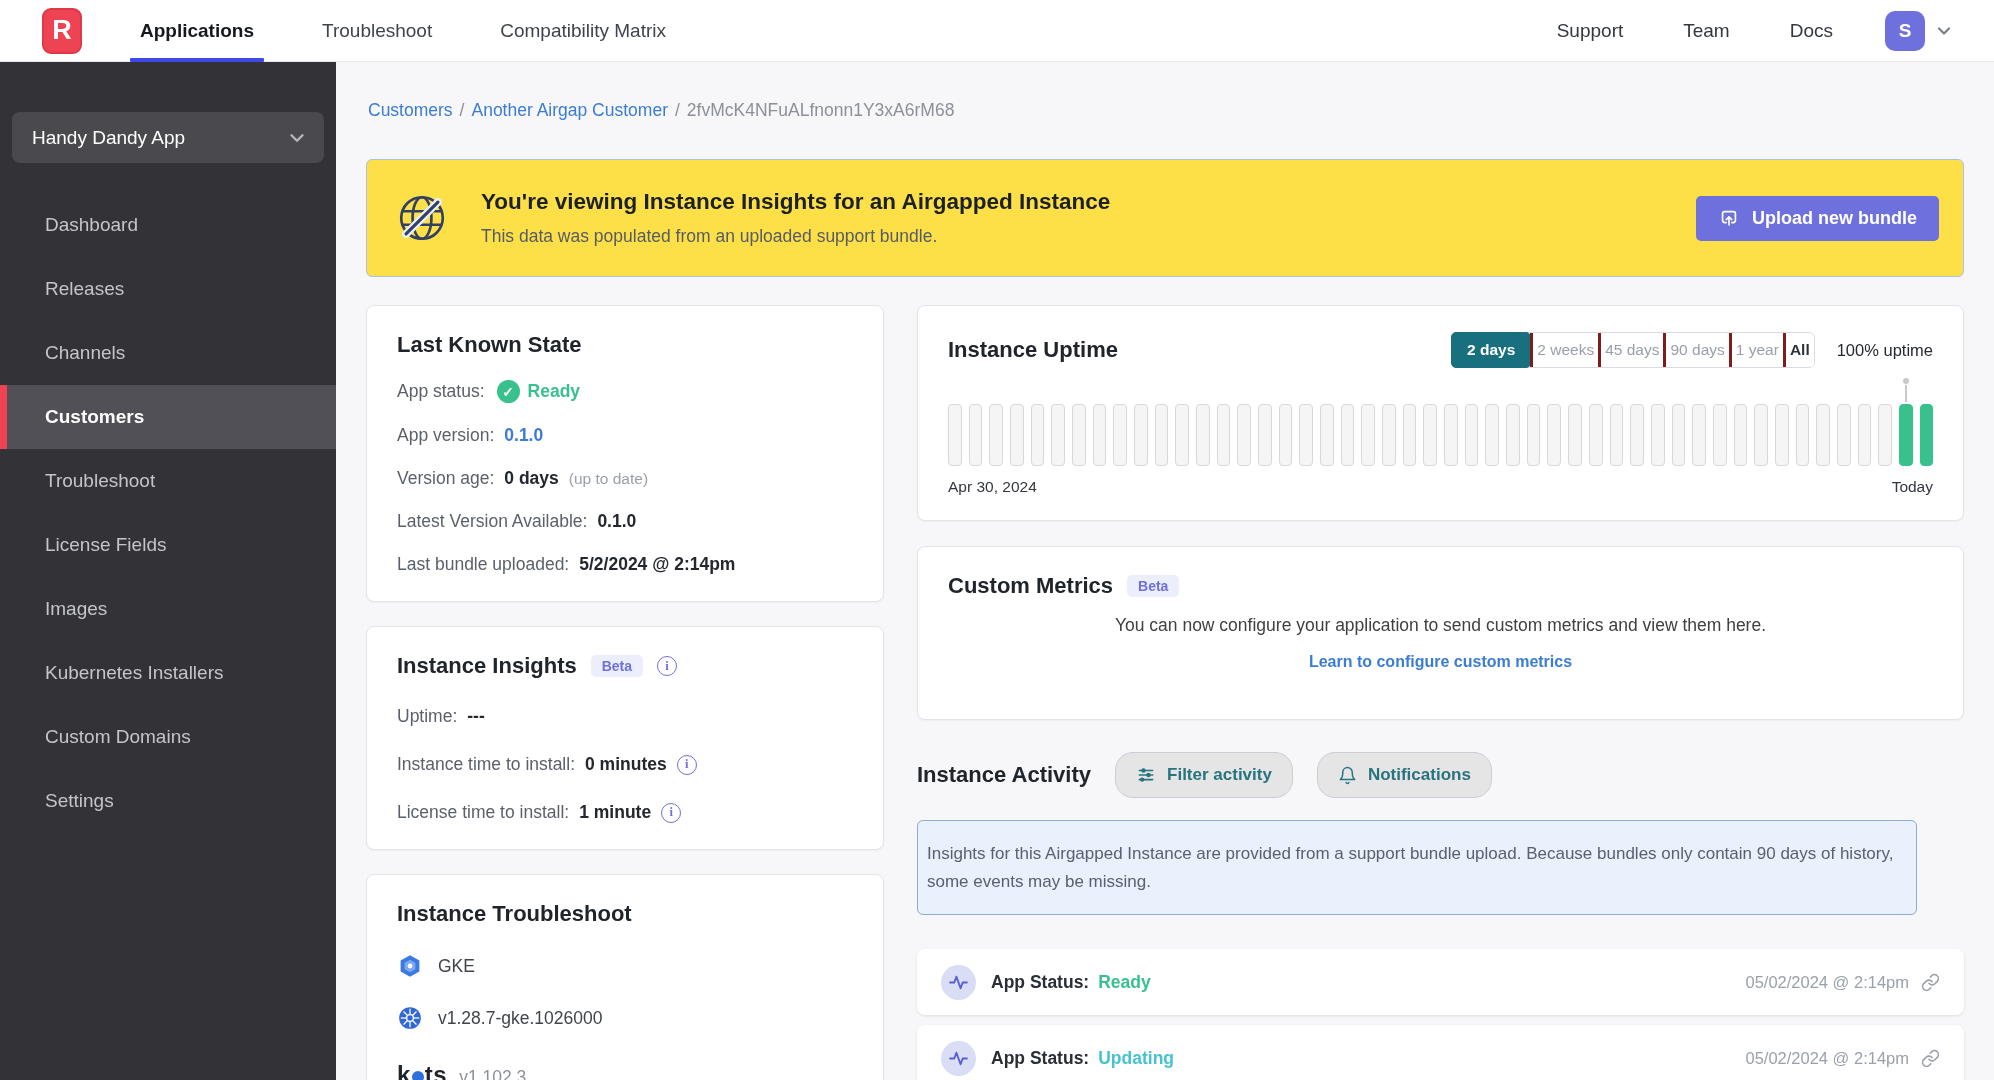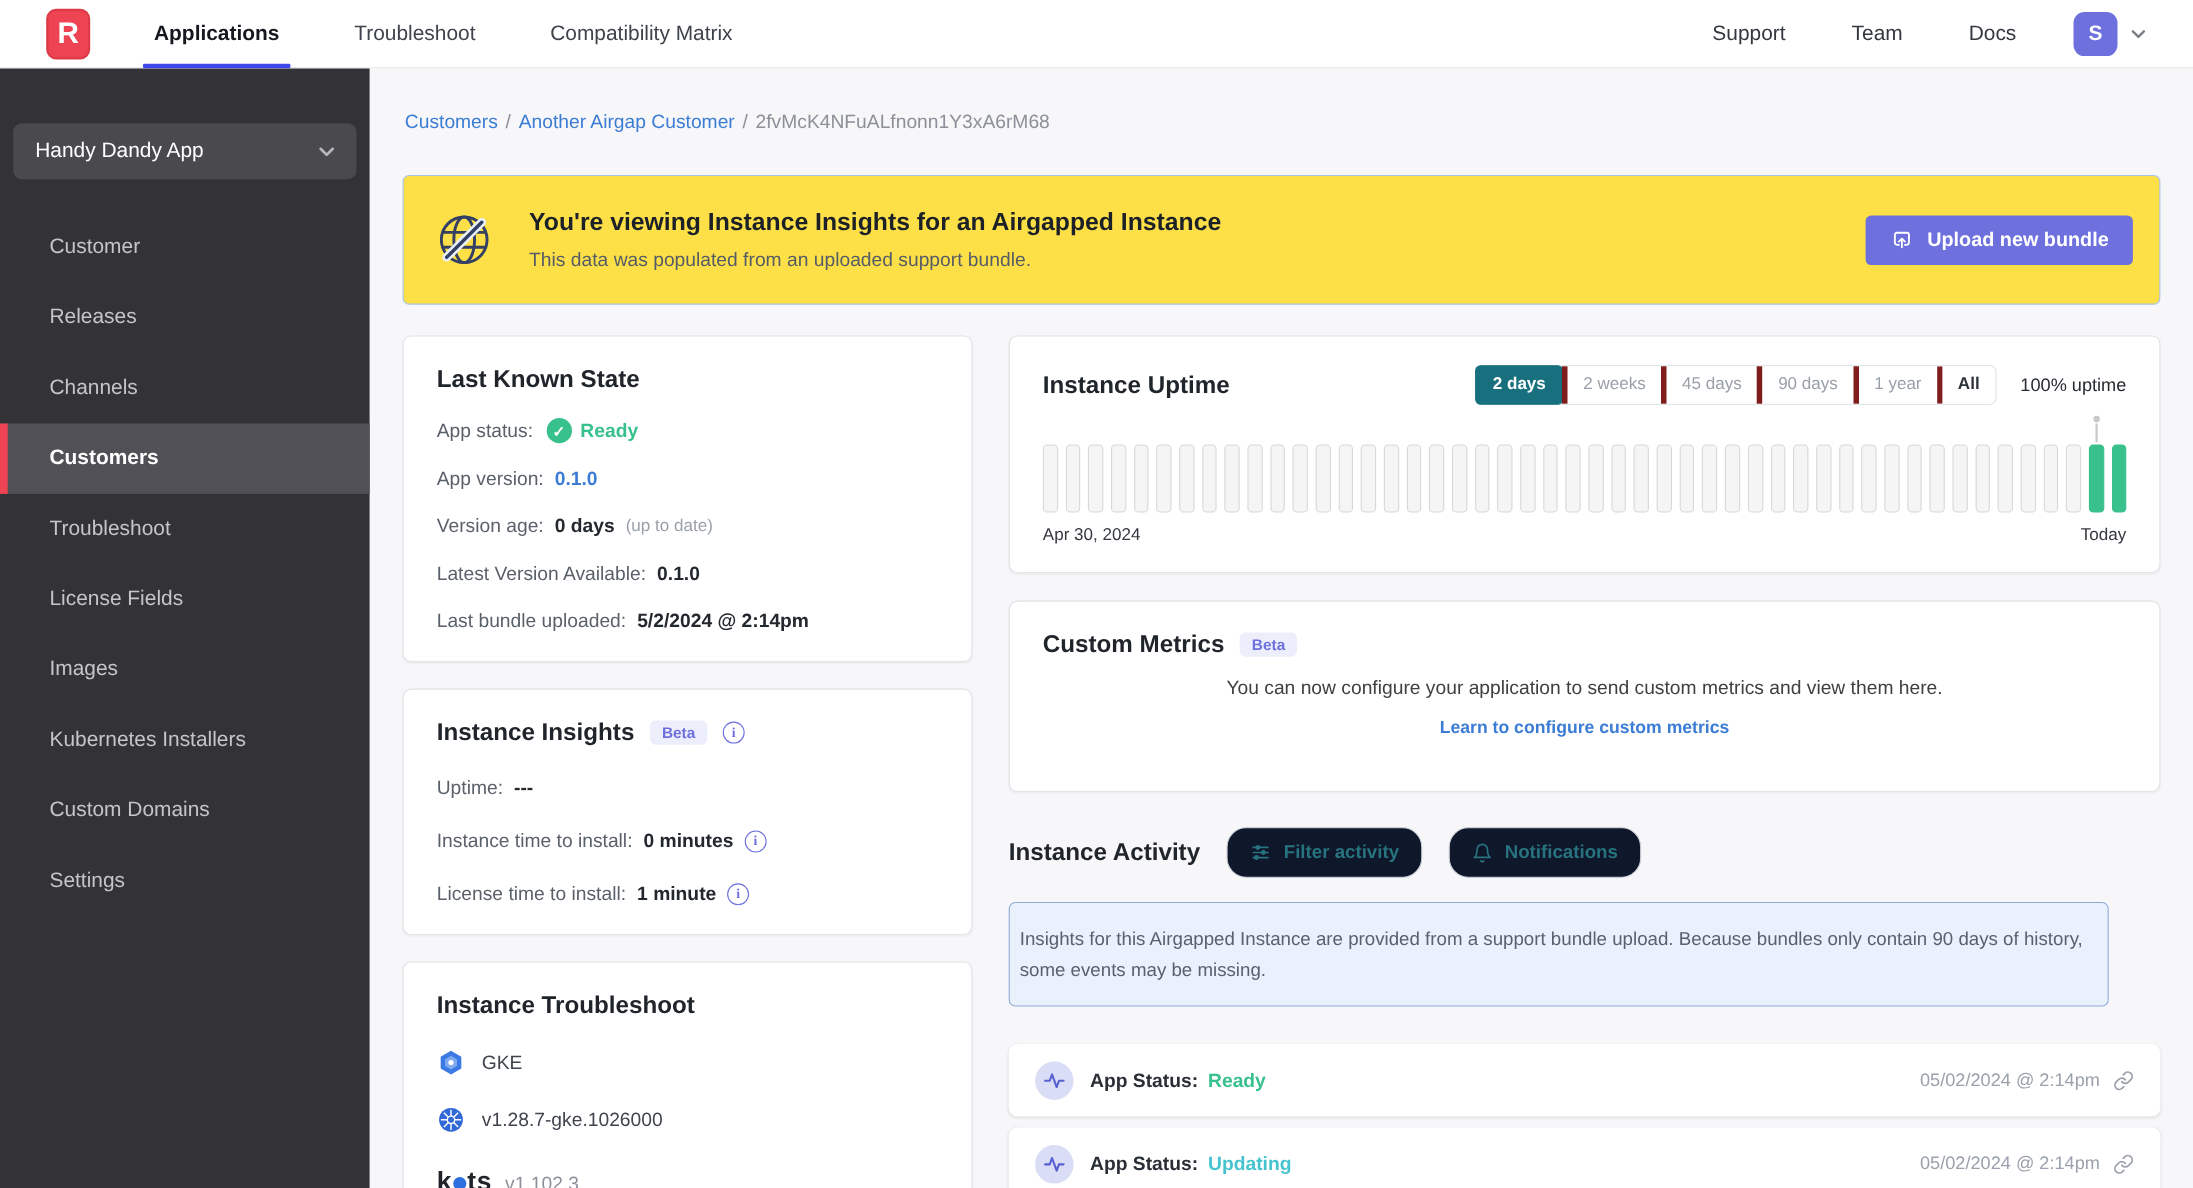--- a/index.html
+++ b/index.html
@@ -112,22 +112,22 @@
   .kots-dot { display:inline-block; width:12px; height:12px; border-radius:50%; background:#2e6fe0; margin:0 1px; }
   .kots-version { margin-left:12px; color:#8c9099; font-size:17.5px; }
   
   .uptime-card { height:216px; }
   .uptime-head { display:flex; align-items:center; }
   .range-group {
     display:flex; align-items:stretch; margin-left:auto;
     border:1px solid #d8dce2; border-radius:6px; background:#fff;
   }
   .range-btn {
-    padding:8px 14px; font-size:15.5px; color:#9aa0a9; background:#fff;
-    border-left:5px solid #7f1d1d; white-space:nowrap; cursor:pointer; display:flex; align-items:center;
+    padding:8px 4px; font-size:15.5px; color:#9aa0a9; background:#fff;
+    border-left:3px solid #7f1d1d; white-space:nowrap; cursor:pointer; display:flex; align-items:center;
   }
   .range-btn:first-child { border-left:none; border-radius:5px 0 0 5px; }
   .range-btn:last-child { border-radius:0 5px 5px 0; }
   .range-btn.active {
     background:var(--teal-active); color:#fff; font-weight:700;
     border-radius:5px; margin:-1px; border:1px solid var(--teal-active); padding:8px 15px;
   }
   .range-btn.emph { color:#2e333a; font-weight:600; }
   .uptime-summary { margin-left:22px; font-size:16.5px; color:#262a31; white-space:nowrap; }
   .bars-wrap { display:flex; gap:7px; margin-top:36px; height:62px; }
@@ -142,21 +142,21 @@
   }
   .bars-labels { display:flex; justify-content:space-between; margin-top:12px; font-size:15.5px; color:#33373e;text-align:right; }
   
   .metrics-card { margin-top:25px; height:174px; }
   .metrics-body { text-align:center; margin-top:16px; font-size:17.5px; color:#404040; }
   .metrics-link { text-align:center; margin-top:17px; font-size:16px; font-weight:700; color:var(--blue-link); cursor:pointer; }
   
   .activity-head { display:flex; align-items:center; gap:24px; margin-top:32px; }
   .activity-title { font-size:22px; font-weight:700; color:#20242b; white-space:nowrap; }
   .activity-btn {
-    height:46px; padding:0 20px; background:#0f172a; border:1px solid #c9ced5; border-radius:18px;
+    height:46px; padding:0 20px; background:#e5e5e5; border:1px solid #c9ced5; border-radius:18px;
     display:flex; align-items:center; gap:11px; font-size:17px; font-weight:600;
     color:var(--teal-text); cursor:pointer; font-family:inherit;
   }
   .notice {
     margin-top:22px; background:#e9f1fc; border:1px solid #8fabd8; border-radius:6px;
     padding:19px 9px; font-size:17px; color:#59606f; line-height:1.62; max-width:1000px;
   }
   .activity-rows { margin-top:34px; display:flex; flex-direction:column; gap:10px; }
   .activity-row {
     background:#fff; border-radius:8px; box-shadow:0 1px 3px rgba(0,0,0,.10);
@@ -205,21 +205,21 @@
 <div class="shell">
 
   <div class="sidebar">
     <div class="app-selector">
       <span>Handy Dandy App</span>
       <svg class="chev" width="22" height="22" viewBox="0 0 24 24" fill="none" stroke="#b5b8bd" stroke-width="2.6" stroke-linecap="round" stroke-linejoin="round">
           <polyline points="6 9 12 15 18 9"></polyline>
         </svg>
     </div>
     <div class="side-items">
-        <div class="side-item">Customer</div>
+        <div class="side-item">Dashboard</div>
         <div class="side-item">Releases</div>
         <div class="side-item">Channels</div>
         <div class="side-item active">Customers</div>
         <div class="side-item">Troubleshoot</div>
         <div class="side-item">License Fields</div>
         <div class="side-item">Images</div>
         <div class="side-item">Kubernetes Installers</div>
         <div class="side-item">Custom Domains</div>
         <div class="side-item">Settings</div>
       </div>

